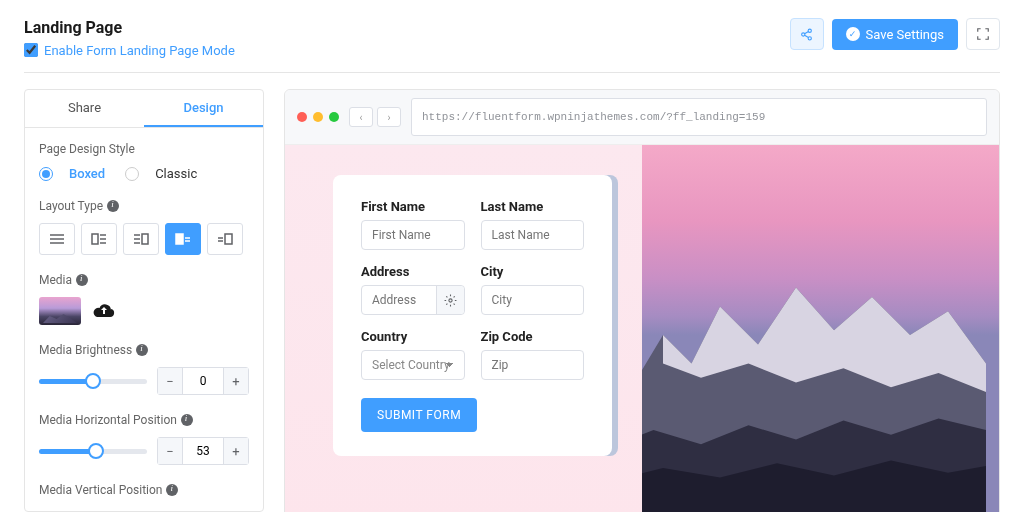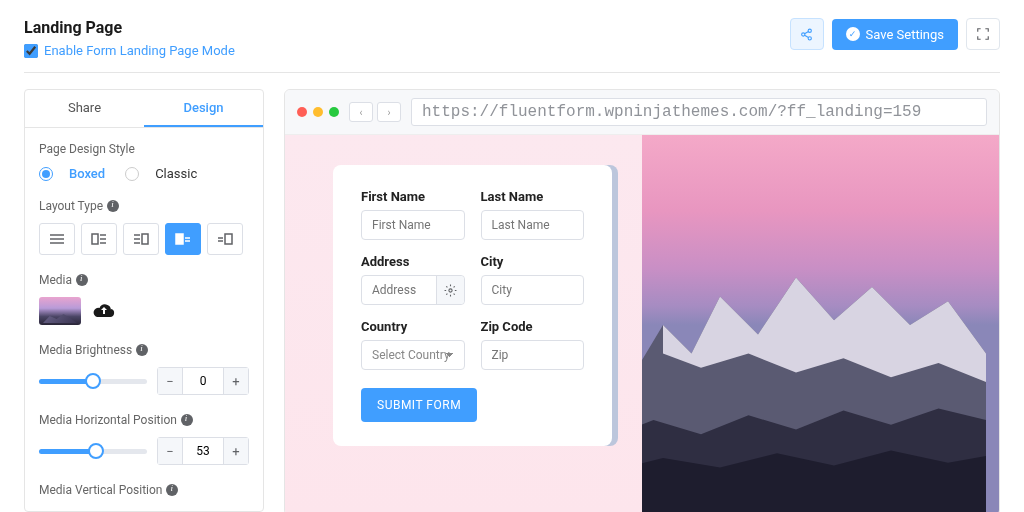--- a/index.html
+++ b/index.html
@@ -1,20 +1,20 @@
 <!DOCTYPE html>
 <html><head>
 <meta charset="utf-8">
 <style>
 * { box-sizing: border-box; margin: 0; padding: 0; font-family: -apple-system, BlinkMacSystemFont, "Segoe UI", Roboto, Arial, sans-serif; }
 body { background: #fff; font-size: 13px; color: #333; }
 .page { padding: 18px 24px; }
 .header { display: flex; justify-content: space-between; align-items: flex-start; border-bottom: 1px solid #e5e5e5; padding-bottom: 14px; }
 .header-left h1 { font-size: 16px; font-weight: 700; color: #1a1a1a; margin-bottom: 6px; }
-.enable-row { display: flex; align-items: center; gap: 6px; }
+.enable-row { display: flex; gap: 6px; }
 .enable-row input[type=checkbox] { width: 14px; height: 14px; accent-color: #409eff; }
 .enable-row label { color: #409eff; font-size: 13px; }
 .header-right { display: flex; gap: 8px; align-items: center; }
 .icon-btn { width: 34px; height: 32px; border: 1px solid #e0e6ed; background: #fff; border-radius: 4px; display: inline-flex; align-items: center; justify-content: center; cursor: pointer; }
 .icon-btn.share { color: #409eff; border-color: #c6e2ff; background: #ecf5ff; }
 .btn-primary { background: #409eff; color: #fff; border: none; border-radius: 4px; padding: 8px 14px; font-size: 13px; display: inline-flex; align-items: center; gap: 6px; cursor: pointer; }
 .btn-primary .dot { width: 14px; height: 14px; border-radius: 50%; background: #fff; display: inline-flex; align-items: center; justify-content: center; font-size: 9px; color: #409eff; }
 .content { display: flex; gap: 20px; margin-top: 16px; align-items: flex-start; }
 .sidebar { width: 240px; border: 1px solid #e5e5e5; border-radius: 4px; background: #fff; }
 .tabs { display: flex; border-bottom: 1px solid #e5e5e5; }
@@ -45,21 +45,21 @@
 .slider-thumb { position: absolute; width: 16px; height: 16px; background: #fff; border: 2px solid #409eff; border-radius: 50%; top: -6px; transform: translateX(-50%); cursor: grab; }
 .stepper { display: flex; align-items: stretch; border: 1px solid #dcdfe6; border-radius: 3px; height: 28px; }
 .stepper button { width: 24px; border: none; background: #f5f7fa; color: #606266; cursor: pointer; font-size: 13px; }
 .stepper input { width: 42px; border: none; border-left: 1px solid #dcdfe6; border-right: 1px solid #dcdfe6; text-align: center; font-size: 12px; }
 .preview { flex: 1; border: 1px solid #e5e5e5; border-radius: 6px; overflow: hidden; background: #f7f8fa; }
 .browser-bar { display: flex; align-items: center; padding: 8px 12px; gap: 10px; background: #f7f8fa; border-bottom: 1px solid #eee; }
 .dots { display: flex; gap: 6px; }
 .dot-c { width: 10px; height: 10px; border-radius: 50%; }
 .nav-arrows { display: flex; gap: 4px; }
 .arrow-btn { width: 24px; height: 20px; border: 1px solid #dcdfe6; background: #fff; border-radius: 3px; display: flex; align-items: center; justify-content: center; font-size: 10px; color: #999; cursor: pointer; }
-.url-bar { flex: 1; background: #fff; border: 1px solid #dcdfe6; border-radius: 3px; padding: 4px 10px; font-family: "Courier New", monospace; font-size: 16px; color: #909399; }
+.url-bar { flex: 1; background: #fff; border: 1px solid #dcdfe6; border-radius: 3px; padding: 12px 10px; font-family: "Courier New", monospace; font-size: 11px; color: #909399; }
 .preview-body { display: flex; height: 380px; background: linear-gradient(180deg, #fce8ef 0%, #fde5ec 100%); position: relative; }
 .form-side { width: 50%; padding: 30px 30px 20px 48px; }
 .form-card { background: #fff; border-radius: 8px; padding: 24px 28px; box-shadow: 6px 0 0 #bcc6dc; }
 .form-row { display: flex; gap: 16px; margin-bottom: 14px; }
 .form-col { flex: 1; }
 .form-col label, .form-full label { font-size: 13px; font-weight: 700; color: #222; display: block; margin-bottom: 6px; }
 .form-col input, .form-full input, .form-col select, .addr-wrap input { width: 100%; border: 1px solid #dcdfe6; border-radius: 4px; padding: 7px 10px; font-size: 12px; color: #888; }
 .form-full { margin-bottom: 14px; }
 .section-h { font-size: 13px; font-weight: 700; color: #222; margin-bottom: 8px; }
 .addr-wrap { position: relative; }

